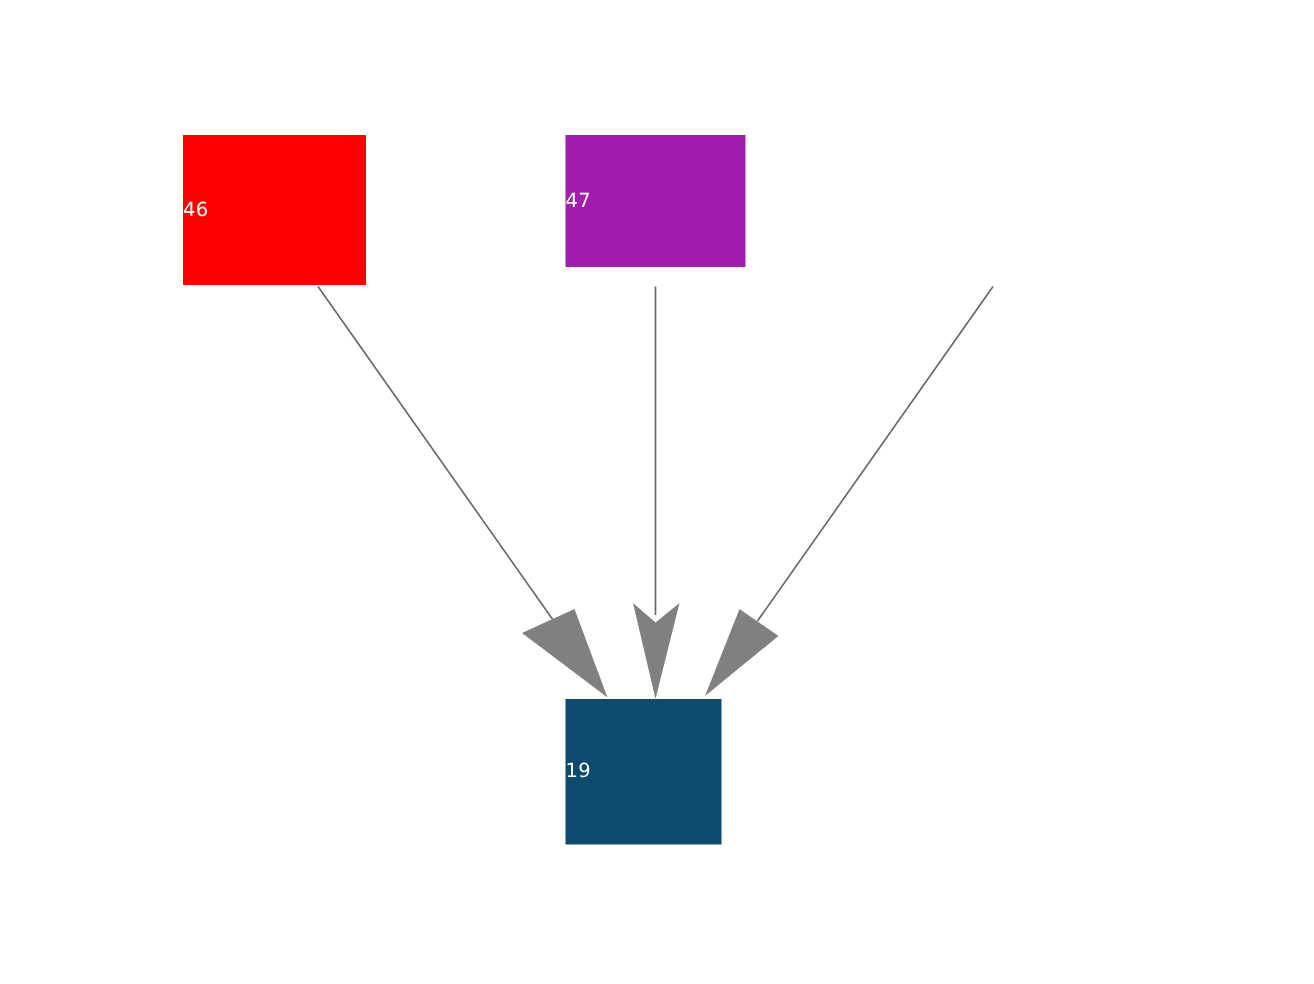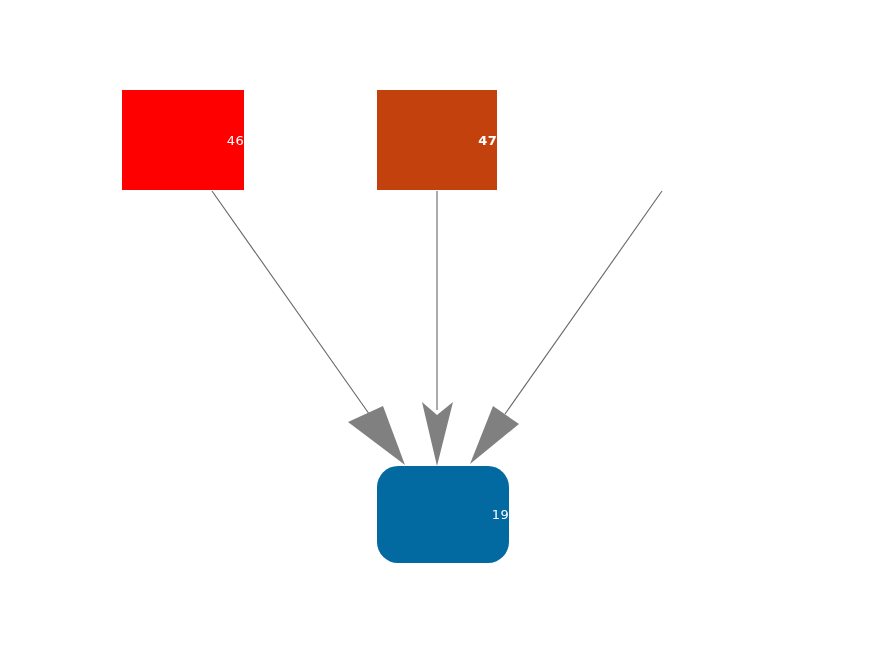--- a/index.html
+++ b/index.html
@@ -22,21 +22,21 @@
     left: 0;
     top: 0;
     width: 876px;
     height: 656px;
   }
   .node-rect {
     position: absolute;
     box-sizing: border-box;
     display: flex;
     align-items: center;
-    justify-content: flex-end;
+    justify-content: flex-start;
   }
   .node-label {
     color: #ffffff;
     font-size: 13px;
     font-family: "DejaVu Sans", "Liberation Sans", sans-serif;
     line-height: 1;
     letter-spacing: 0.3px;
     user-select: none;
   }
 </style>
@@ -53,22 +53,22 @@
 
     <polygon points="348,422 383,406 405,465" fill="#808080"></polygon>
     <polygon points="422,402 437,415 453,402 437,466" fill="#808080"></polygon>
     <polygon points="519,424 493,406 470,464" fill="#808080"></polygon>
   </svg>
 
   <div class="node-rect" style="left:122px; top:90px; width:122px; height:100px; background:#ff0000;">
     <span class="node-label">46</span>
   </div>
 
-  <div class="node-rect" style="left:377px; top:90px; width:120px; height:100px; background:#c2410c;font-weight:bold;">
+  <div class="node-rect" style="left:377px; top:90px; width:120px; height:88px; background:#a21caf;">
     <span class="node-label">47</span>
   </div>
 
 
-  <div class="node-rect" style="left:377px; top:466px; width:132px; height:97px; background:#0369a1;border-radius:21px;">
+  <div class="node-rect" style="left:377px; top:466px; width:104px; height:97px; background:#0c4a6e;">
     <span class="node-label">19</span>
   </div>
 
 </div>
 
 </body></html>

